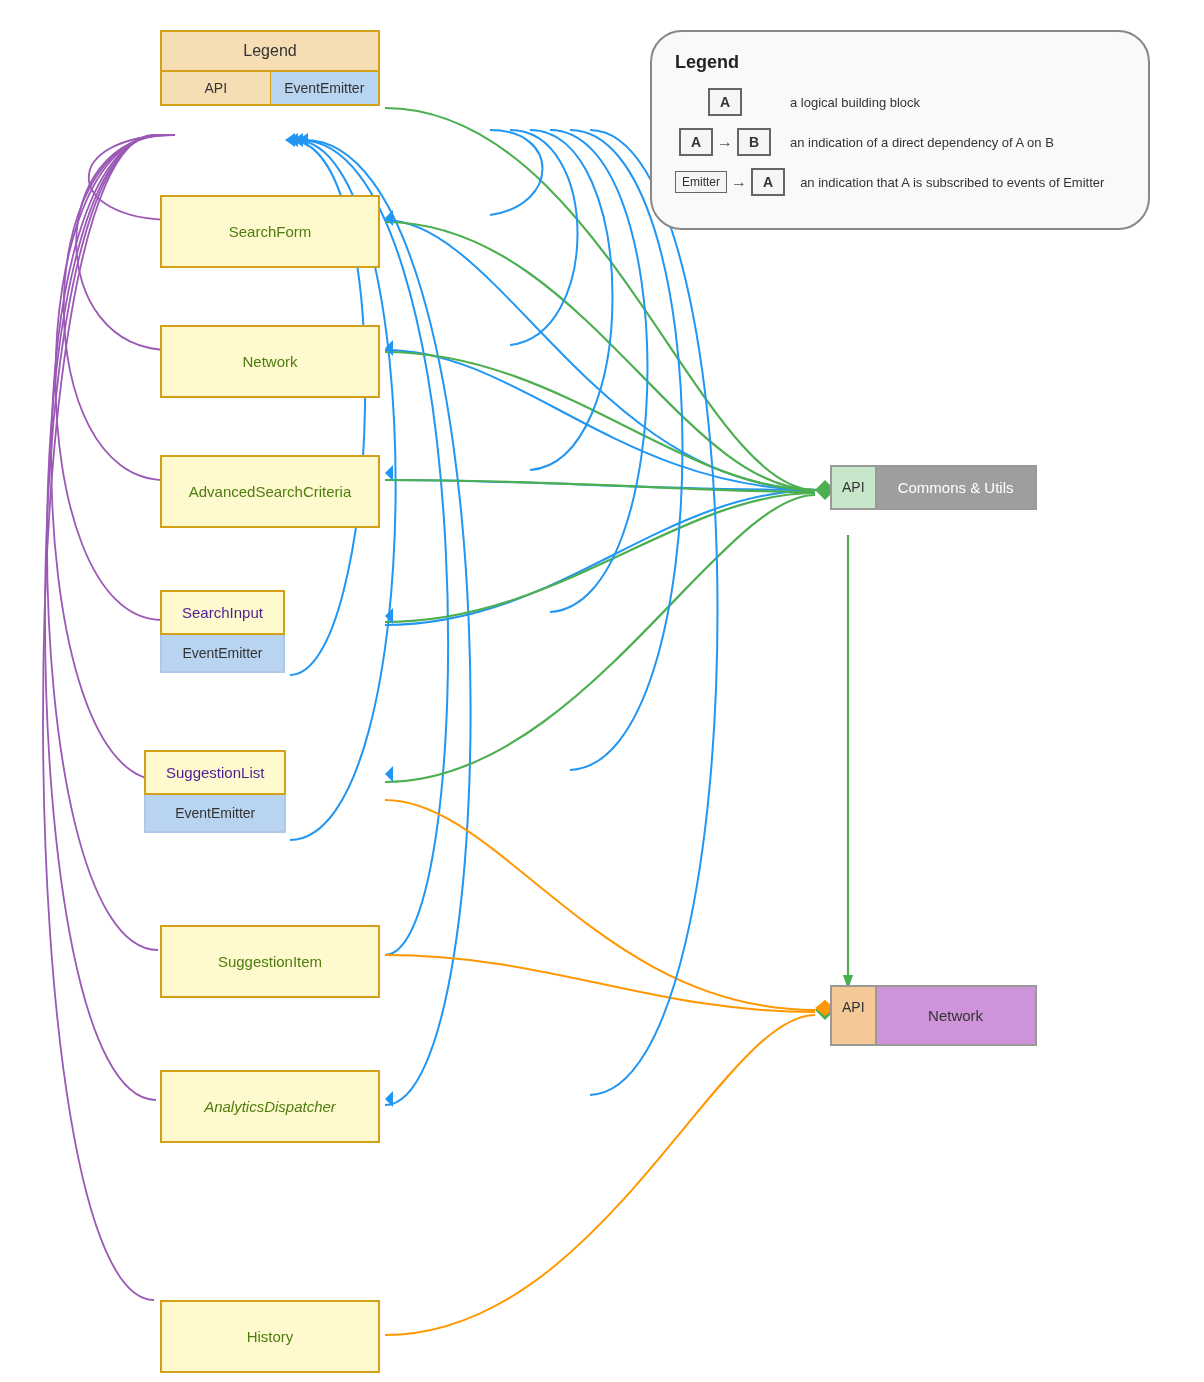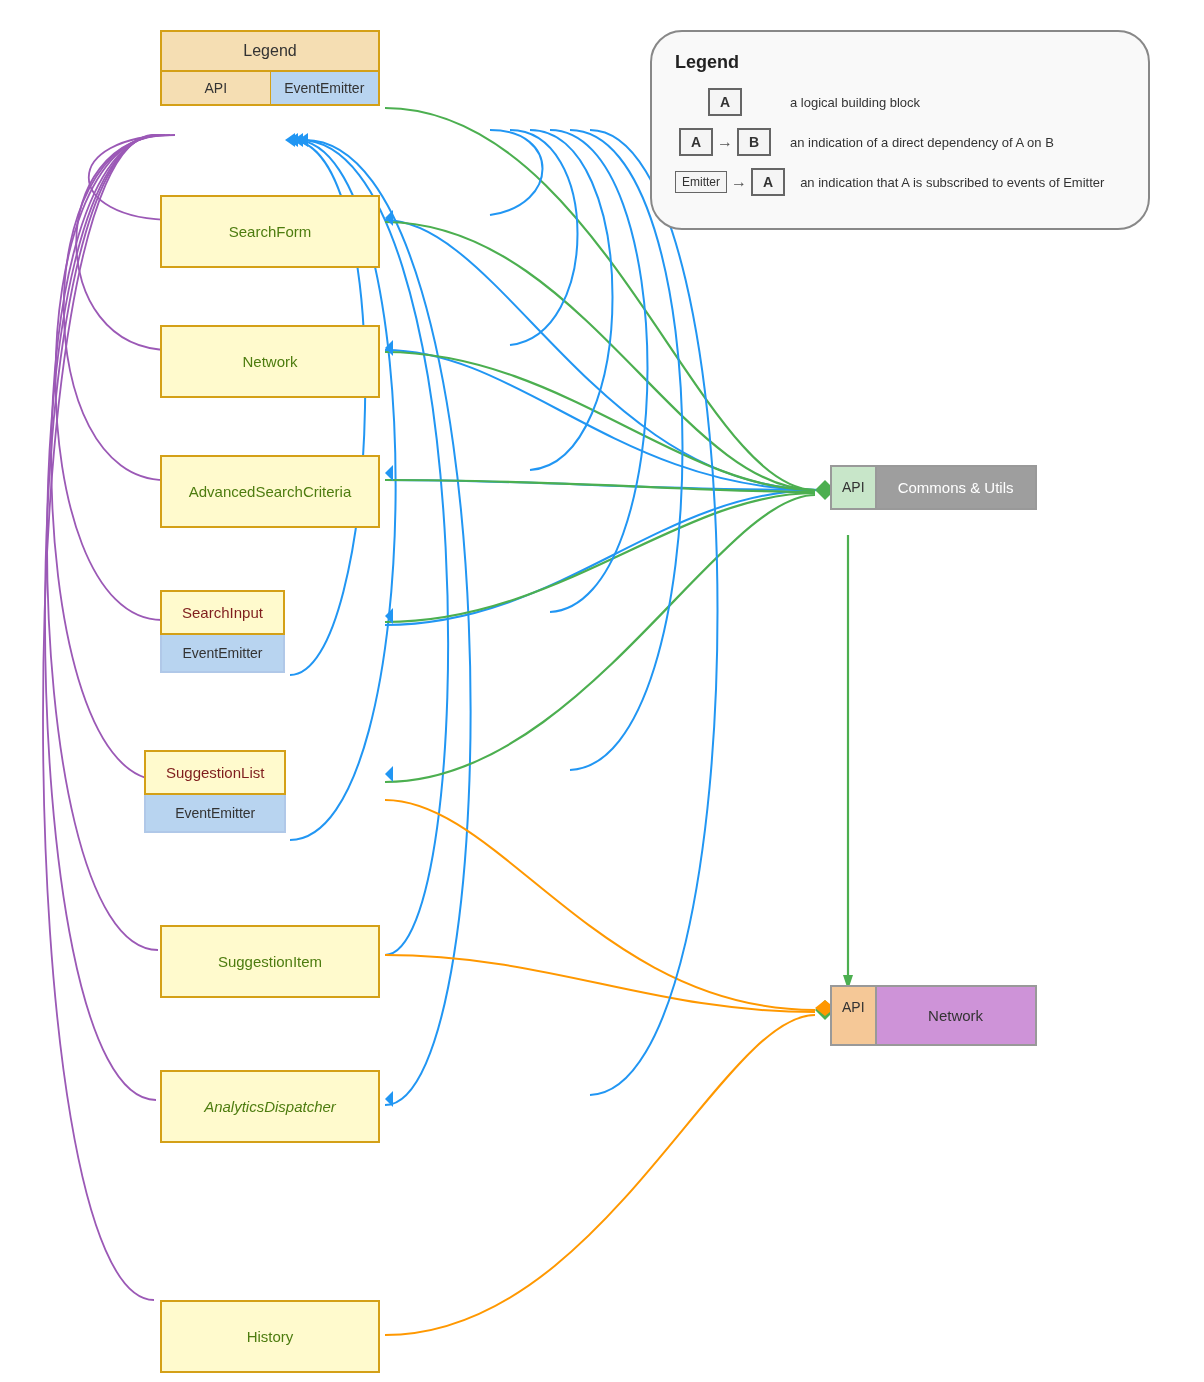--- a/index.html
+++ b/index.html
@@ -79,21 +79,21 @@
     .compound-node {
       display: flex;
       flex-direction: column;
     }
     .compound-main {
       background: #fffacd;
       border: 2px solid #d4a017;
       padding: 12px 20px;
       text-align: center;
       font-size: 15px;
-      color: #7f1d1d;
+      color: #4c1d95;
     }
     .compound-emitter {
       background: #b8d4f0;
       border: 2px solid #b0c8e8;
       border-top: none;
       padding: 10px 20px;
       text-align: center;
       font-size: 14px;
       color: #333;
     }

